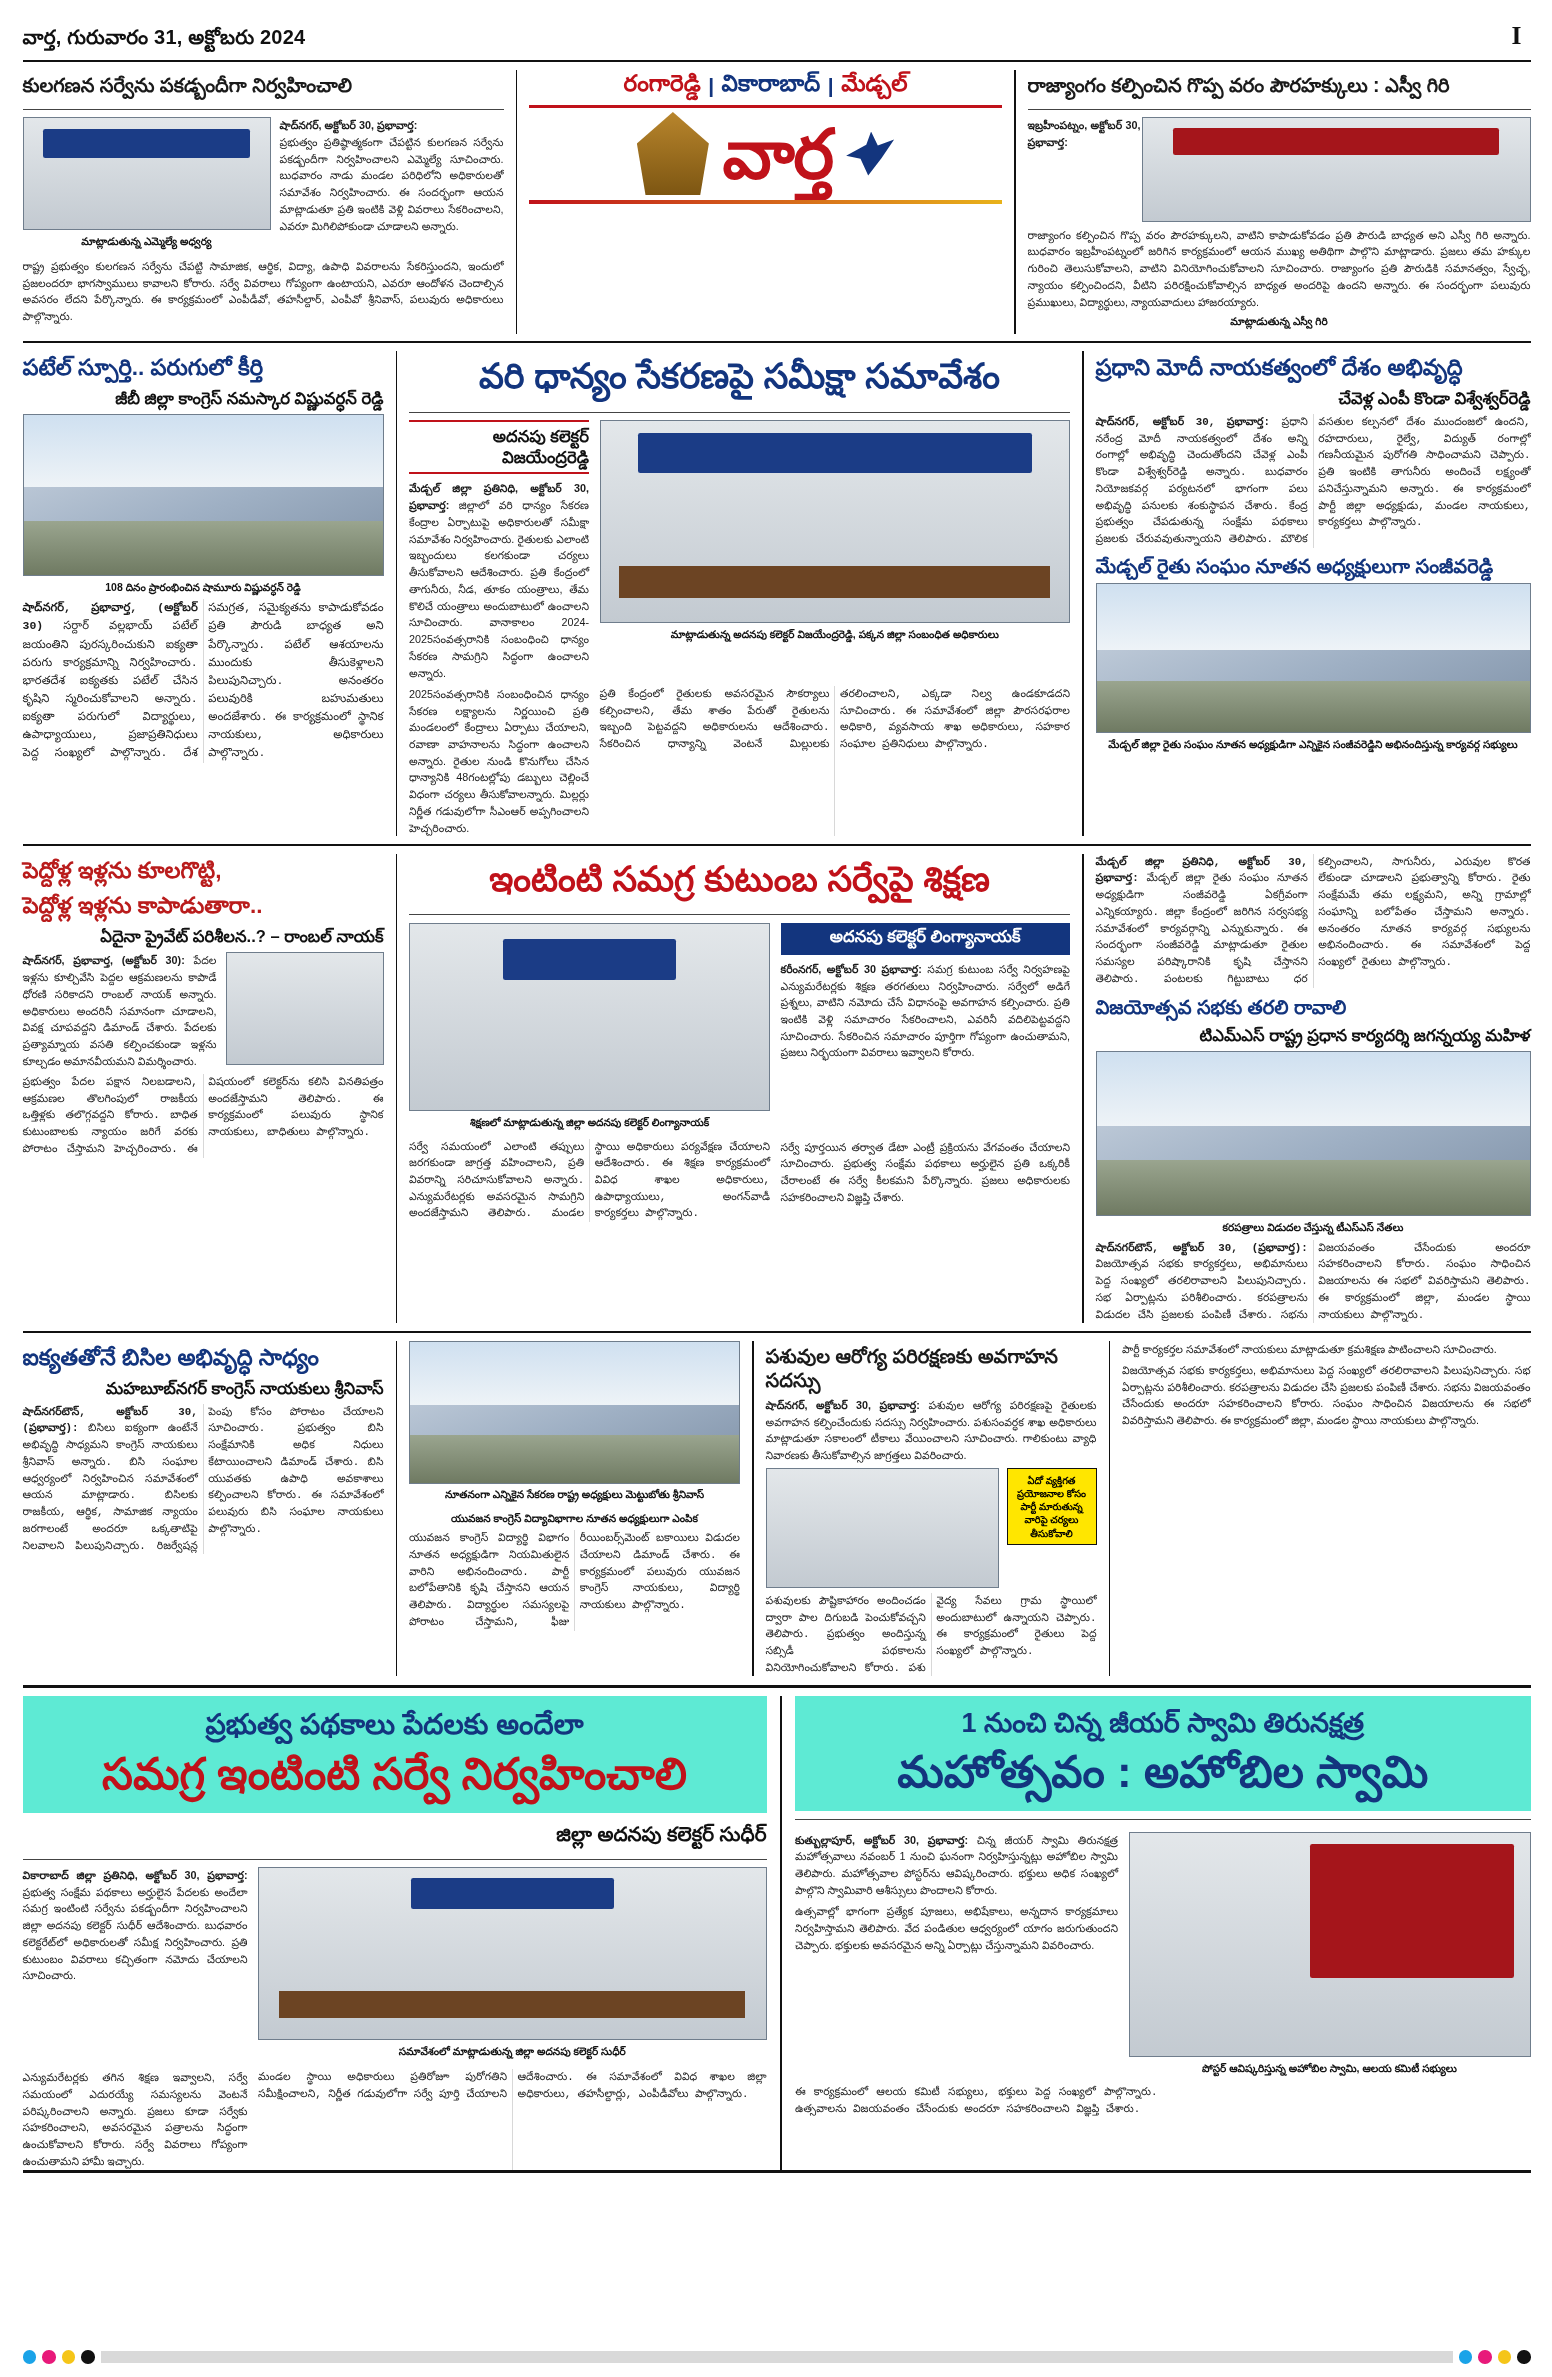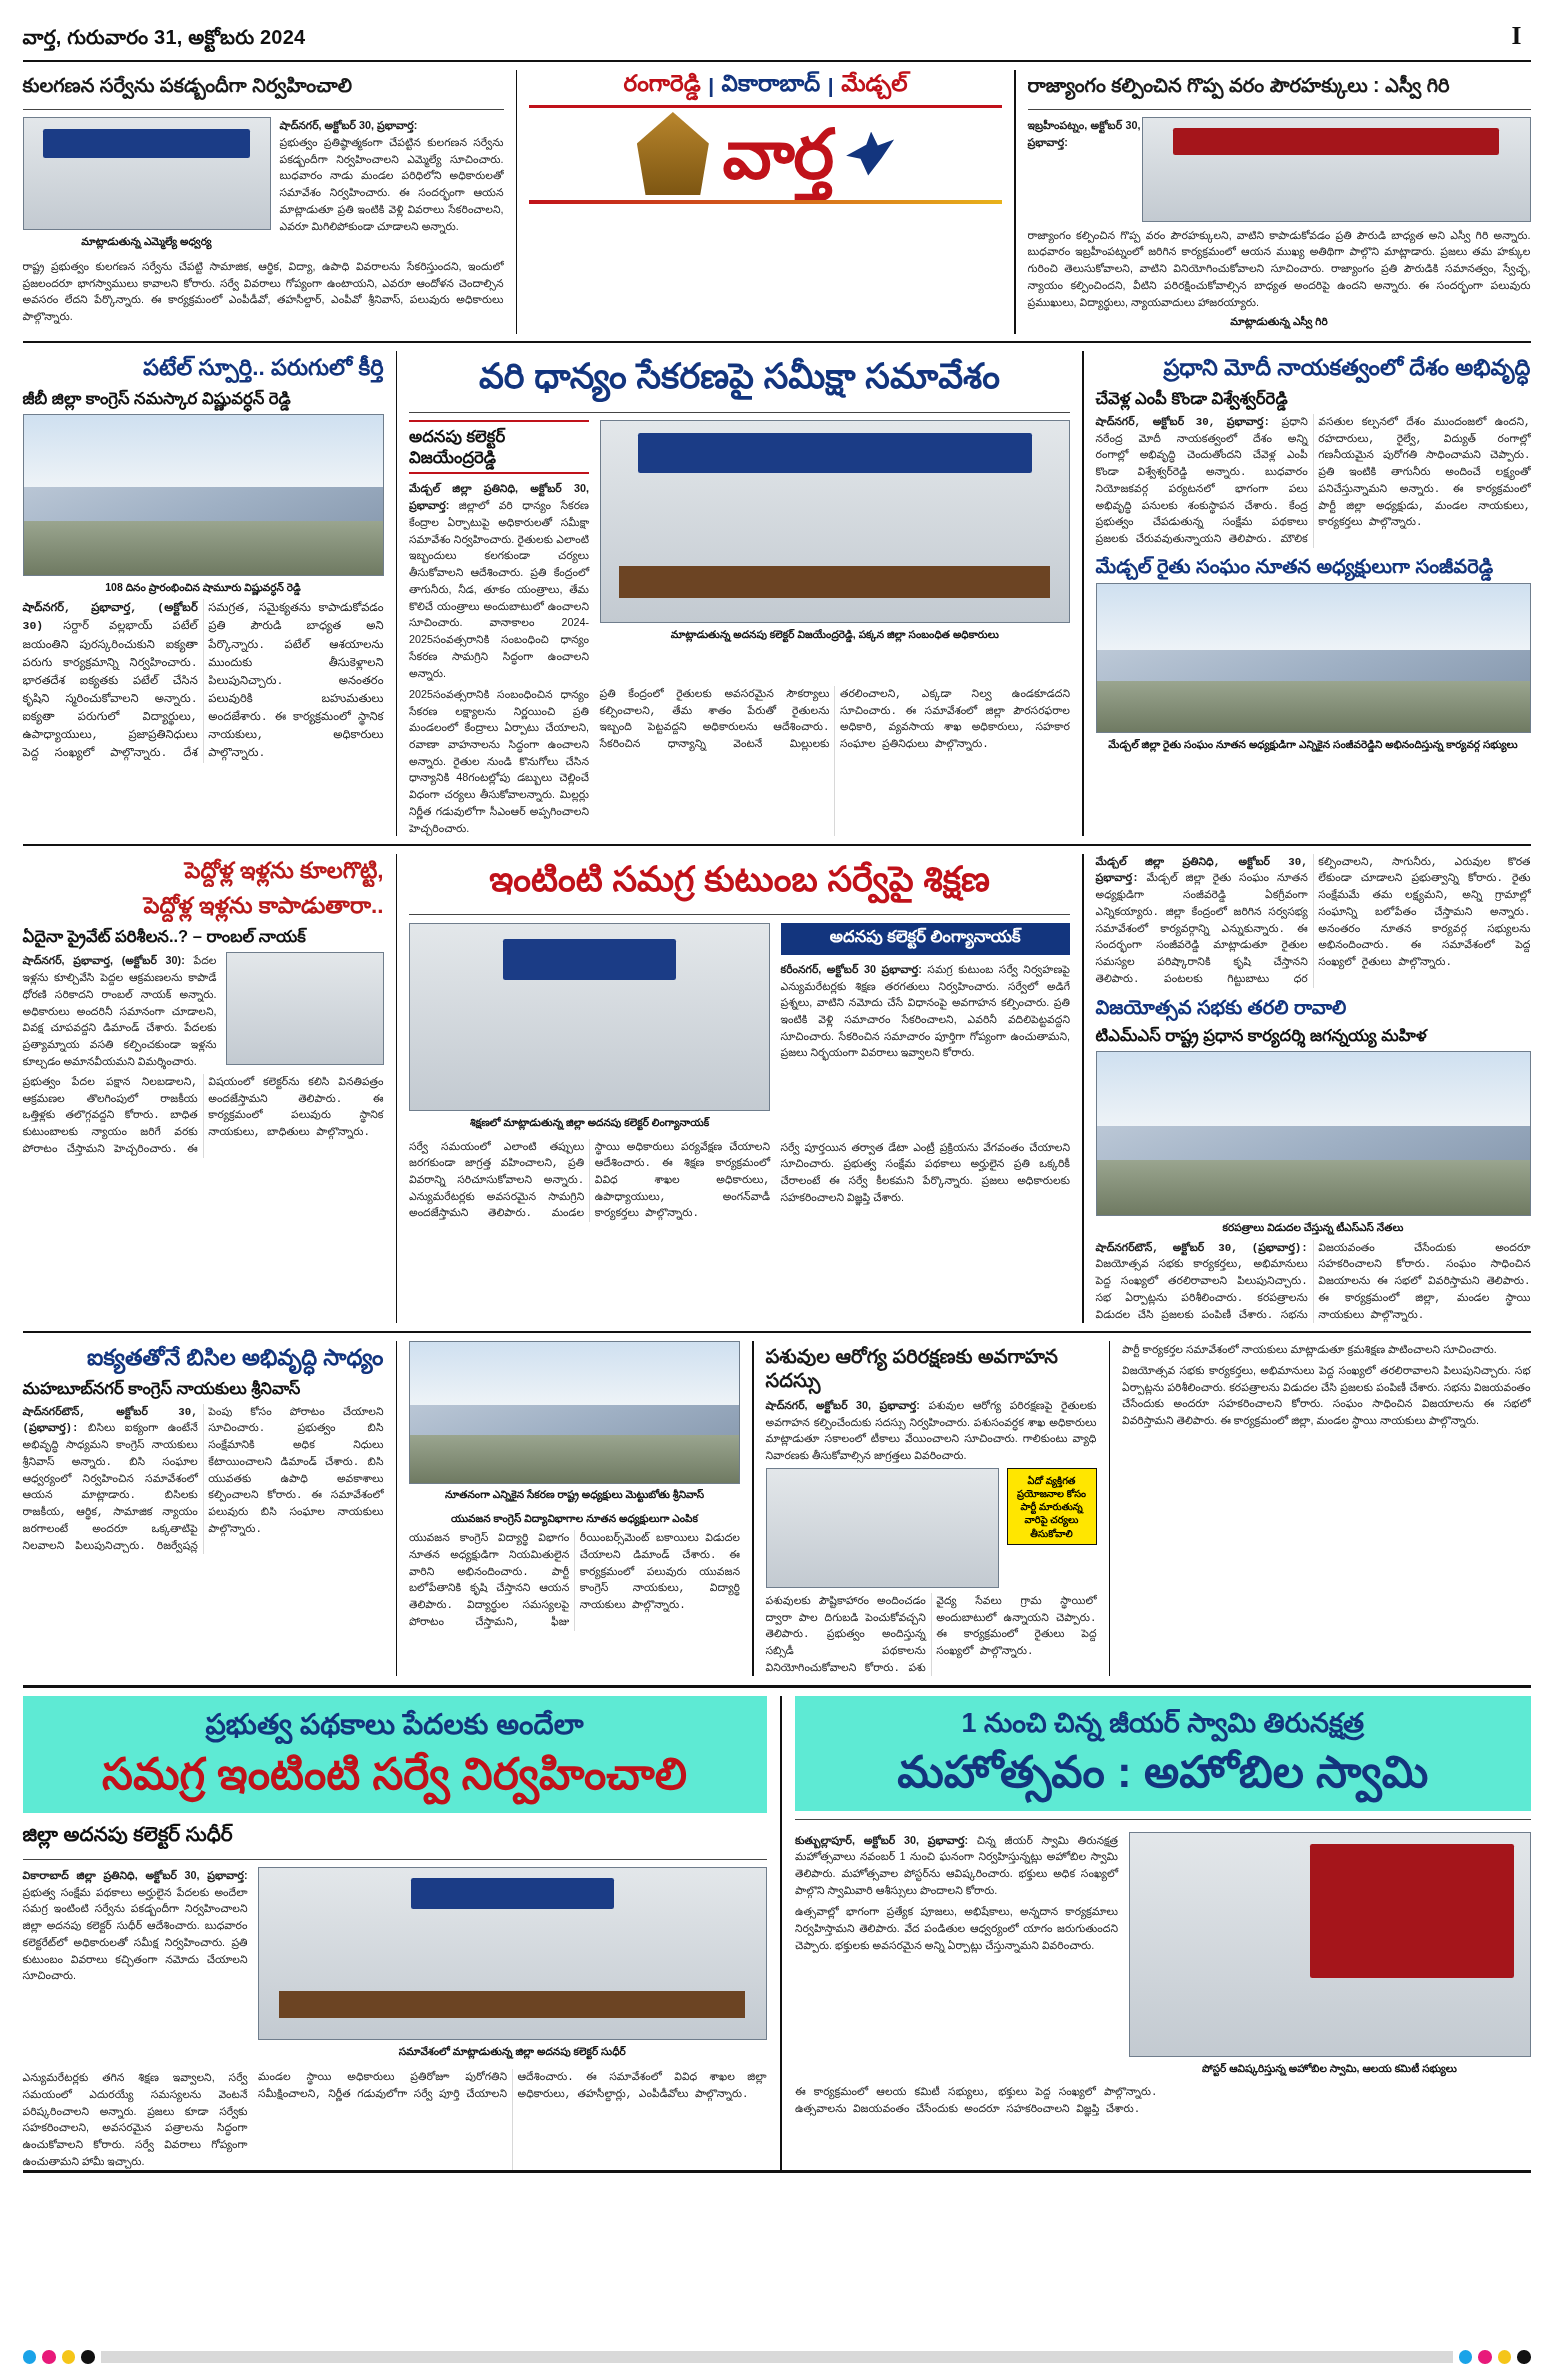--- a/index.html
+++ b/index.html
@@ -43,36 +43,36 @@
 
   
   .band { display: flex; gap: 12px; }
   .col { display: flex; flex-direction: column; }
   .rule-v { width: 1.5px; background: #111; align-self: stretch; }
   .hr { height: 2.3px; background: #111; margin: 7.5px 0; }
   .hr.thin { height: 0.8px; background:#444; }
 
   
   .hl-sm { font-size: 19.5px; font-weight: bold; color: #1b1b1b; line-height: 1.25; margin: 3px 0 4.5px; }
-  .hl-md { font-size: 22.5px; font-weight: bold; color: #111; line-height: 1.25; margin: 3px 0 4.5px; text-align: right; }
+  .hl-md { font-size: 22.5px; font-weight: bold; color: #111; line-height: 1.25; margin: 3px 0 4.5px; }
   .hl-red { color: #b91c1c; }
   .hl-blue { color: #13357e; }
   .hl-big {
     font-size: 35px; font-weight: bold; color: #13357e;
     text-align: center; line-height: 1.18; margin: 4.5px 0 7.5px;
   }
   .hl-big.red { color: #c0121a; }
   .hl-huge {
     font-size: 44px; font-weight: bold; color: #c0121a;
     text-align: center; line-height: 1.15; margin: 3px 0 6px;
   }
   .hl-huge.blue { color: #13357e; }
   .sub {
     font-size: 16.5px; font-weight: bold; color: #111;
-    text-align: left; margin: 1.5px 0 4.5px; line-height: 1.3;
+    text-align: right; margin: 1.5px 0 4.5px; line-height: 1.3;
   }
   .body {
     font-size: 11.5px; line-height: 1.58; color: #1a1a1a;
     text-align: justify; hyphens: auto; word-break: break-word;
   }
   .body.sm { font-size: 10.8px; line-height: 1.55; }
   .caption {
     font-size: 10.5px; font-weight: bold; color: #111;
     text-align: center; margin: 3.8px 0 5.3px; line-height: 1.35;
   }

